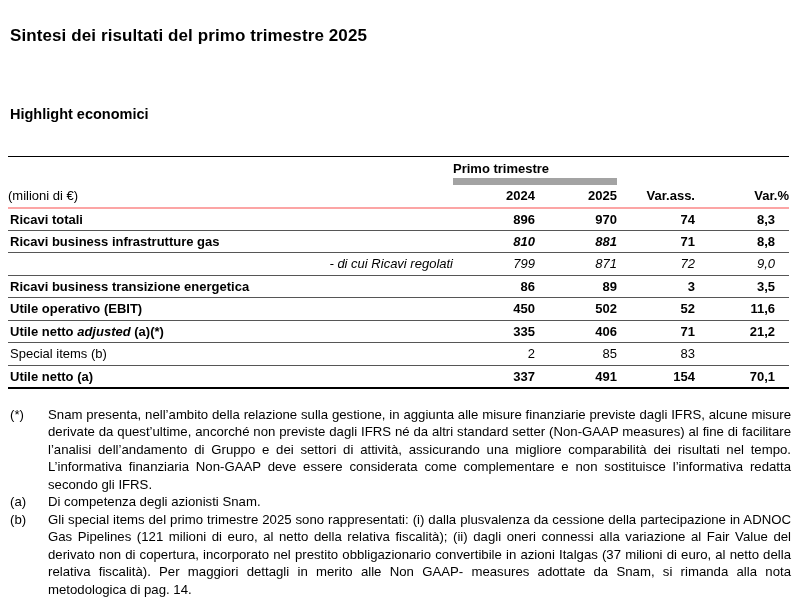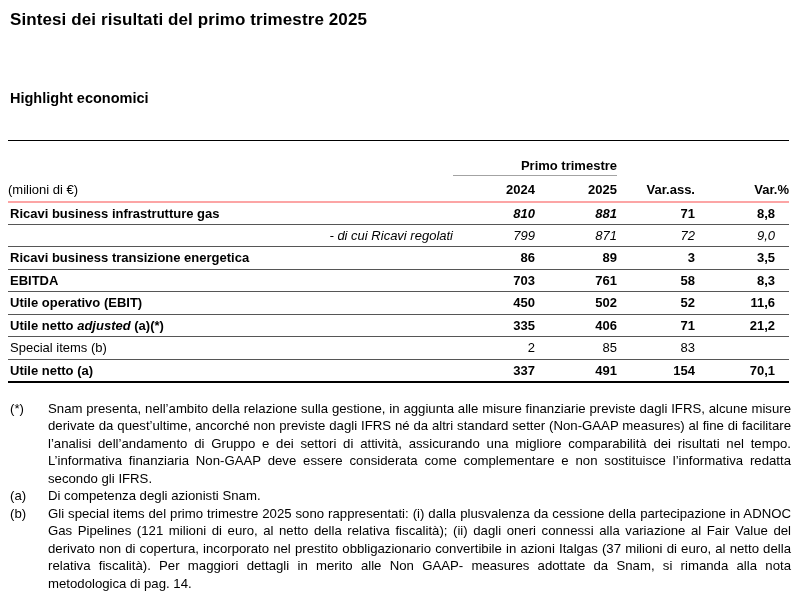--- a/index.html
+++ b/index.html
@@ -7,43 +7,43 @@
   body {
     width: 801px; height: 613px;
     background: #ffffff; color: #000000;
     font-family: "Liberation Sans", sans-serif;
     overflow: hidden;
   }
   .page { padding: 8px 10px 0 10px; }
 
   .doc-title {
     font-size: 17px; font-weight: bold;
-    margin: 2px 0 0 0; letter-spacing: 0.1px;
+    margin: 18px 0 0 0; letter-spacing: 0.1px;
   }
   .section-heading {
     font-size: 14.5px; font-weight: bold;
     margin: 60px 0 8px 0;
   }
 
   table.results {
     border-collapse: collapse; table-layout: fixed;
     width: 781px; margin: 34px 0 0 -2px;
     font-size: 13px;
     border-top: 1.5px solid #000;
   }
   col.c-label  { width: 445px; }
   col.c-2024   { width: 82px; }
   col.c-2025   { width: 82px; }
   col.c-varabs { width: 78px; }
   col.c-varpct { width: 94px; }
 
   tr.group-row { height: 21px; }
   tr.group-row th {
-    font-weight: bold; text-align: right; vertical-align: bottom;
-    padding: 17px 0 2px 0; border-bottom: 1px solid #a3a3a3;
+    font-weight: bold; text-align: left; vertical-align: bottom;
+    padding: 4px 0 2px 0; border-bottom: 7px solid #a3a3a3;
   }
   tr.group-row td { border: none; }
 
   tr.header-row { height: 26px; border-bottom: 2px solid #fca5a5; margin-left: 32px; }
   tr.header-row th, tr.header-row td {
     vertical-align: bottom; padding: 0 0 4px 0;
   }
   th.unit { font-weight: normal; text-align: left; padding-left: 2px; }
   tr.header-row th.num { font-weight: bold; }
 
@@ -91,46 +91,46 @@
       <tr class="header-row">
         <th class="unit">(milioni di €)</th>
         <th class="num">2024</th>
         <th class="num">2025</th>
         <th class="num">Var.ass.</th>
         <th class="num last">Var.%</th>
       </tr>
     </thead>
     <tbody>
       <tr class="r-bold">
+        <td class="lbl">Ricavi totali</td>
+        <td class="num">896</td>
+        <td class="num">970</td>
+        <td class="num">74</td>
+        <td class="num last">8,3</td>
+      </tr>
+      <tr class="r-bold">
         <td class="lbl">Ricavi business infrastrutture gas</td>
         <td class="num cell-bi">810</td>
         <td class="num cell-bi">881</td>
         <td class="num">71</td>
         <td class="num last">8,8</td>
       </tr>
       <tr class="r-italic">
         <td class="lbl">- di cui Ricavi regolati</td>
         <td class="num">799</td>
         <td class="num">871</td>
         <td class="num">72</td>
         <td class="num last">9,0</td>
       </tr>
       <tr class="r-bold">
         <td class="lbl">Ricavi business transizione energetica</td>
         <td class="num">86</td>
         <td class="num">89</td>
         <td class="num">3</td>
         <td class="num last">3,5</td>
-      </tr>
-      <tr class="r-bold">
-        <td class="lbl">EBITDA</td>
-        <td class="num">703</td>
-        <td class="num">761</td>
-        <td class="num">58</td>
-        <td class="num last">8,3</td>
       </tr>
       <tr class="r-bold">
         <td class="lbl">Utile operativo (EBIT)</td>
         <td class="num">450</td>
         <td class="num">502</td>
         <td class="num">52</td>
         <td class="num last">11,6</td>
       </tr>
       <tr class="r-bold">
         <td class="lbl"><span>Utile netto </span><span class="lbl-italic">adjusted</span><span> (a)(*)</span></td>

